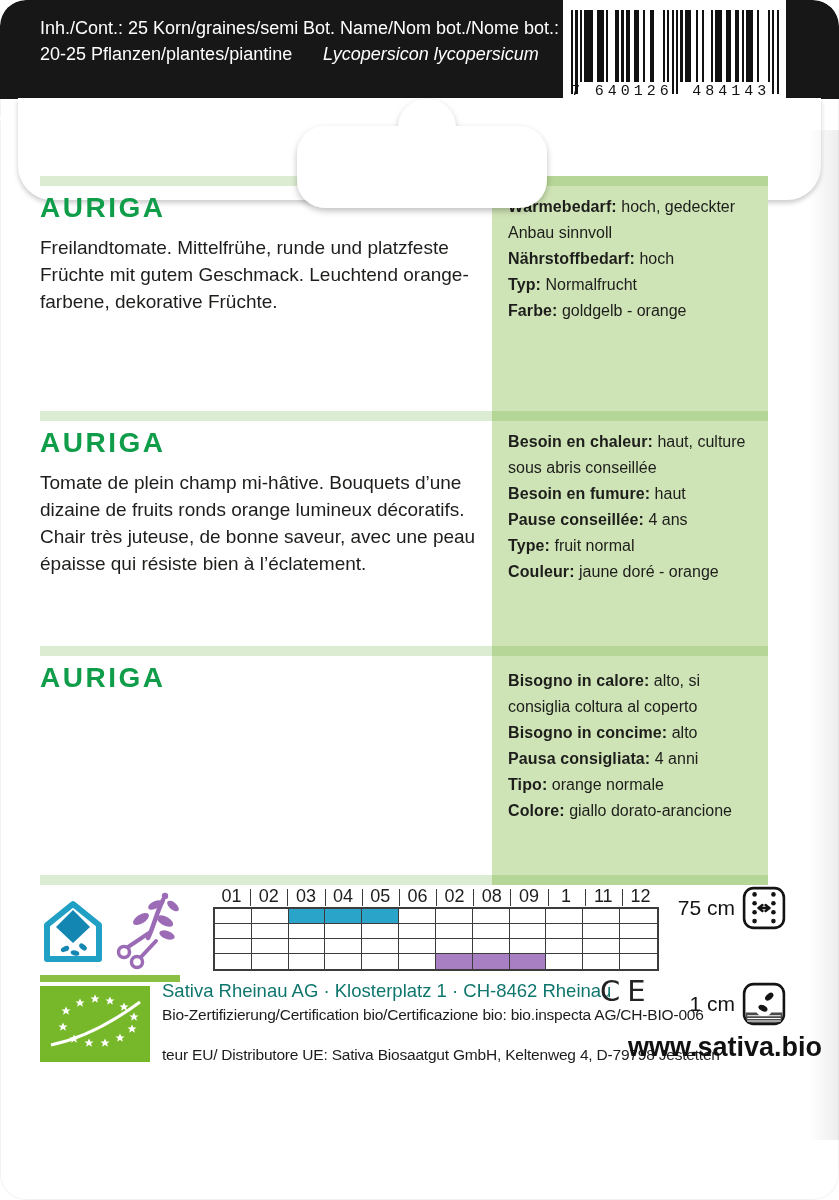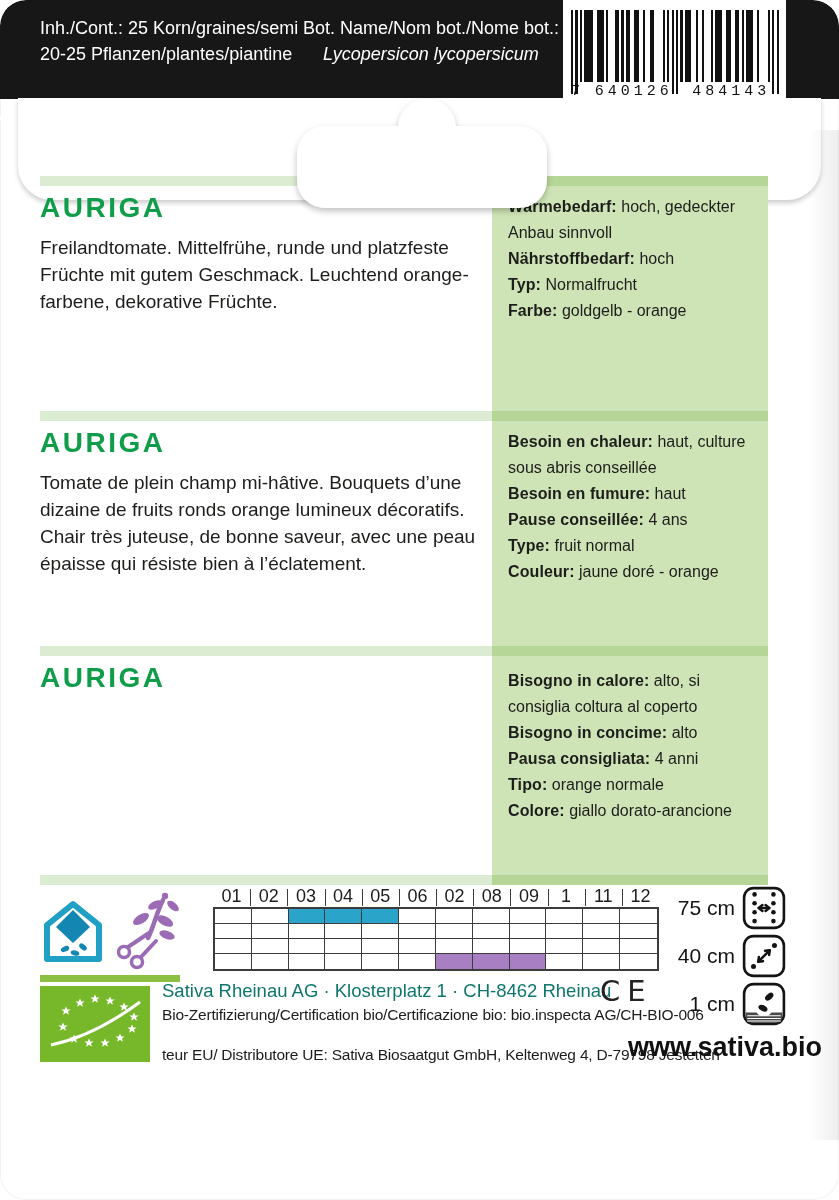--- a/index.html
+++ b/index.html
@@ -388,33 +388,20 @@
           <circle cx="30" cy="25" r="2.2"></circle>
           <circle cx="30" cy="33.5" r="2.2"></circle>
       </g>
       <g stroke="#141414" stroke-width="2.4" stroke-linecap="round" fill="none">
         <path d="M16,21 H26"></path>
           <path d="M16,21 l3.5,-2.8 M16,21 l3.5,2.8"></path>
           <path d="M26,21 l-3.5,-2.8 M26,21 l-3.5,2.8"></path>
       </g>
     </svg>
   </div>
-  <div class="sp-row" style="top:934px">
-    <div class="sp-label">40 cm</div>
-    <svg width="44" height="44" viewBox="0 0 42 42">
-      <rect x="2" y="2" width="38" height="38" rx="9" fill="#fff" stroke="#141414" stroke-width="2.5"></rect>
-      <circle cx="11" cy="31" r="2.4" fill="#141414"></circle>
-        <circle cx="31" cy="11" r="2.4" fill="#141414"></circle>
-      <g stroke="#141414" stroke-width="2.4" stroke-linecap="round" fill="none">
-        <path d="M15.5,26.5 L26.5,15.5"></path>
-        <path d="M15.5,26.5 l0.6,-4.5 M15.5,26.5 l4.5,-0.6"></path>
-        <path d="M26.5,15.5 l-0.6,4.5 M26.5,15.5 l-4.5,0.6"></path>
-      </g>
-    </svg>
-  </div>
   <div class="sp-row" style="top:982px">
     <div class="sp-label">1 cm</div>
     <svg width="44" height="44" viewBox="0 0 42 42">
       <rect x="2" y="2" width="38" height="38" rx="9" fill="#fff" stroke="#141414" stroke-width="2.5"></rect>
       <path d="M3.5,29 H14 a7.5,5.5 0 0 0 14,0 H38.5 V33 q0,6 -6,6 H9.5 q-6,0 -6,-6 Z" fill="#4a4a4a"></path>
       <g stroke="#fff" stroke-width="1.1">
         <path d="M5,32.2 H37"></path>
           <path d="M5,34.8 H37"></path>
           <path d="M5,37.2 H37"></path>
       </g>

